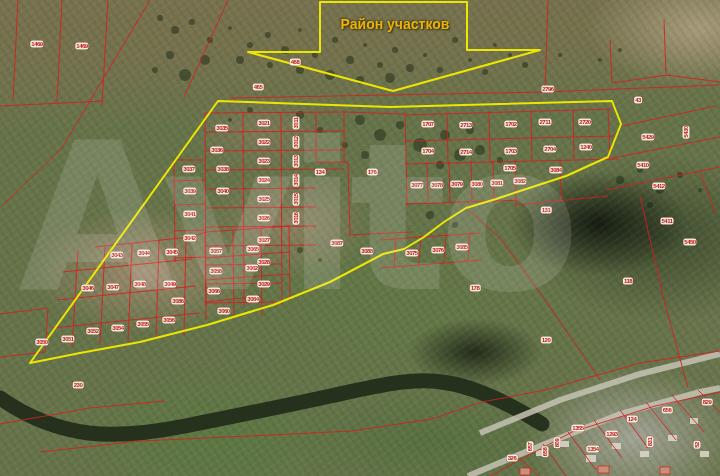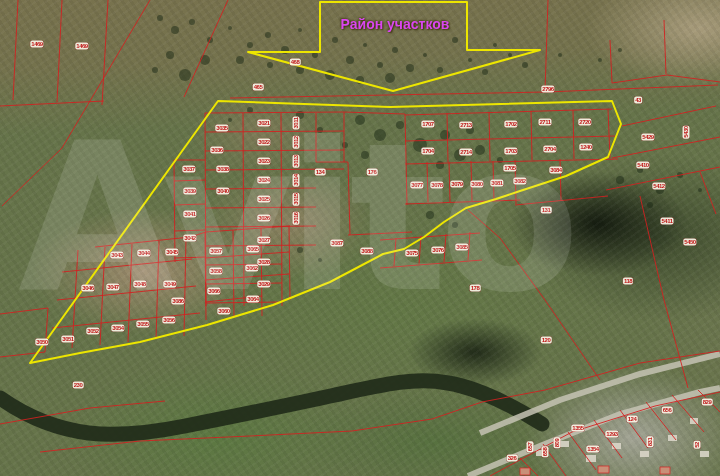--- a/index.html
+++ b/index.html
@@ -30,21 +30,21 @@
   .badge{position:absolute;transform:translate(-50%,-50%);
     font-family:"Liberation Sans",sans-serif;font-weight:bold;font-size:6px;line-height:7px;
     letter-spacing:-0.5px;color:#c01818;background:rgba(250,246,232,0.92);
     border-radius:2px;padding:0 1px;white-space:nowrap;
     box-shadow:0 0 0 0.5px rgba(150,40,40,0.55);}
   .badge.rot{transform:translate(-50%,-50%) rotate(-90deg);}
   .watermark{position:absolute;left:18px;top:116px;pointer-events:none;
     font-family:"DejaVu Sans",sans-serif;font-weight:bold;font-size:205px;line-height:1;
     letter-spacing:-8px;color:rgba(255,255,255,0.12);}
   .callout-label{position:absolute;left:322px;top:16px;width:146px;text-align:center;
-    font-weight:bold;font-size:14px;color:#d946ef;
+    font-weight:bold;font-size:14px;color:#eab308;
     text-shadow:1px 1px 2px rgba(50,40,0,0.95), -1px -1px 2px rgba(50,40,0,0.6);}
 </style>
 </head>
 <body>
 
 <div class="stage">
   <div class="terrain"></div>
   <svg class="overlay" id="map-svg" width="720" height="476" viewBox="0 0 720 476">
       <circle cx="160" cy="18" r="3" fill="#1c2a16" opacity="0.5"></circle>
       <circle cx="175" cy="30" r="4" fill="#1c2a16" opacity="0.5"></circle>

